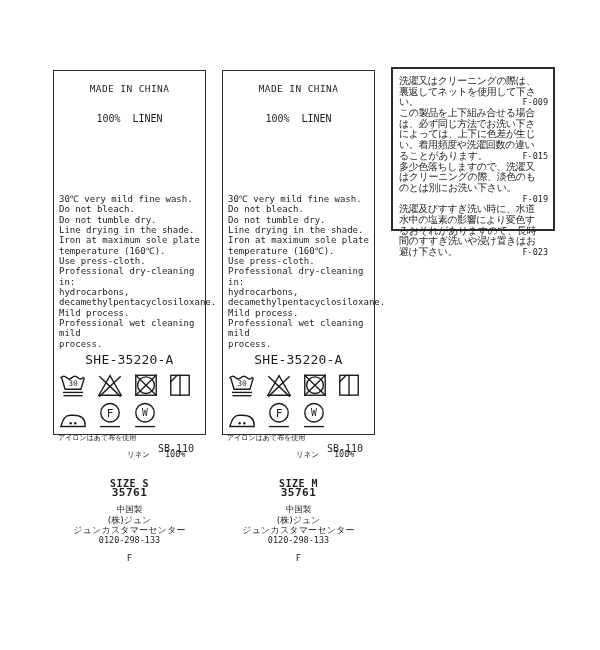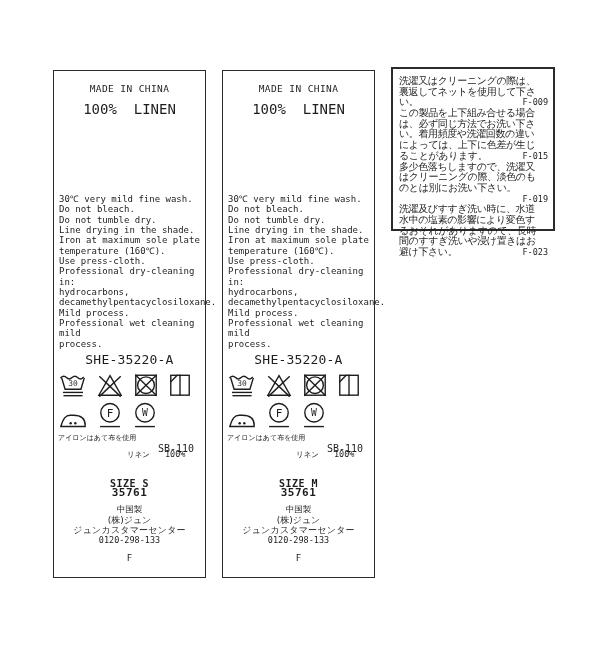--- a/index.html
+++ b/index.html
@@ -1,27 +1,27 @@
 <!DOCTYPE html>
 <html><head>
 <meta charset="utf-8">
 <style>
   html,body{margin:0;padding:0;}
   body{width:600px;height:650px;background:#ffffff;position:relative;
        font-family:"DejaVu Sans Mono","Liberation Mono",monospace;color:#1d1d1d;
        -webkit-font-smoothing:antialiased;}
   .canvas{position:absolute;inset:0;background:#ffffff;}
   .panel{position:absolute;background:#ffffff;border:1.6px solid #2b2b2b;box-sizing:border-box;}
-  .care-label{left:53px;top:70px;width:153px;height:508px;}
+  .care-label{left:53px;top:70px;width:153px;height:365px;}
   .care-label.m{left:222px;}
   .notes{left:391px;top:67px;width:164px;height:164px;border-width:2px;padding:7px 5px 0 6px;}
   .abs{position:absolute;left:0;right:0;}
   .ctr{text-align:center;}
   .made-in{top:12px;font-size:9.5px;letter-spacing:.4px;}
-  .comp{top:30px;font-size:14px;white-space:pre;}
+  .comp{top:42px;font-size:10px;white-space:pre;}
   .wash{top:123px;left:5px;right:1px;font-size:9px;line-height:10.35px;white-space:pre-line;text-align:left;}
   .she{top:281px;font-size:13px;letter-spacing:.2px;}
   .symrow{position:absolute;left:5px;display:flex;align-items:flex-end;gap:9px;}
   .row1{top:301px;}
   .row2{top:331px;gap:11px;}
   .sym{display:block;}
   .sym *{stroke:#1d1d1d;stroke-width:1.5;fill:none;stroke-linecap:square;}
   .sym text{stroke:none;fill:#1d1d1d;font-family:"DejaVu Sans Mono","Liberation Mono",monospace;}
   .sym .dot{fill:#1d1d1d;stroke:none;}
   .iron-note{top:362px;left:4px;right:auto;font-size:7px;font-family:"DejaVu Sans",sans-serif;}
@@ -213,25 +213,25 @@
       </div>
     <div class="note-line">
         <span class="t">この製品を上下組み合せる場合</span>
         <span class="c"></span>
       </div>
     <div class="note-line">
         <span class="t">は、必ず同じ方法でお洗い下さ</span>
         <span class="c"></span>
       </div>
     <div class="note-line">
+        <span class="t">によっては、上下に色差が生じ</span>
+        <span class="c"></span>
+      </div>
+    <div class="note-line">
         <span class="t">い。着用頻度や洗濯回数の違い</span>
-        <span class="c"></span>
-      </div>
-    <div class="note-line">
-        <span class="t">によっては、上下に色差が生じ</span>
         <span class="c"></span>
       </div>
     <div class="note-line">
         <span class="t">ることがあります。</span>
         <span class="c">F-015</span>
       </div>
     <div class="note-line">
         <span class="t">多少色落ちしますので、洗濯又</span>
         <span class="c"></span>
       </div>

